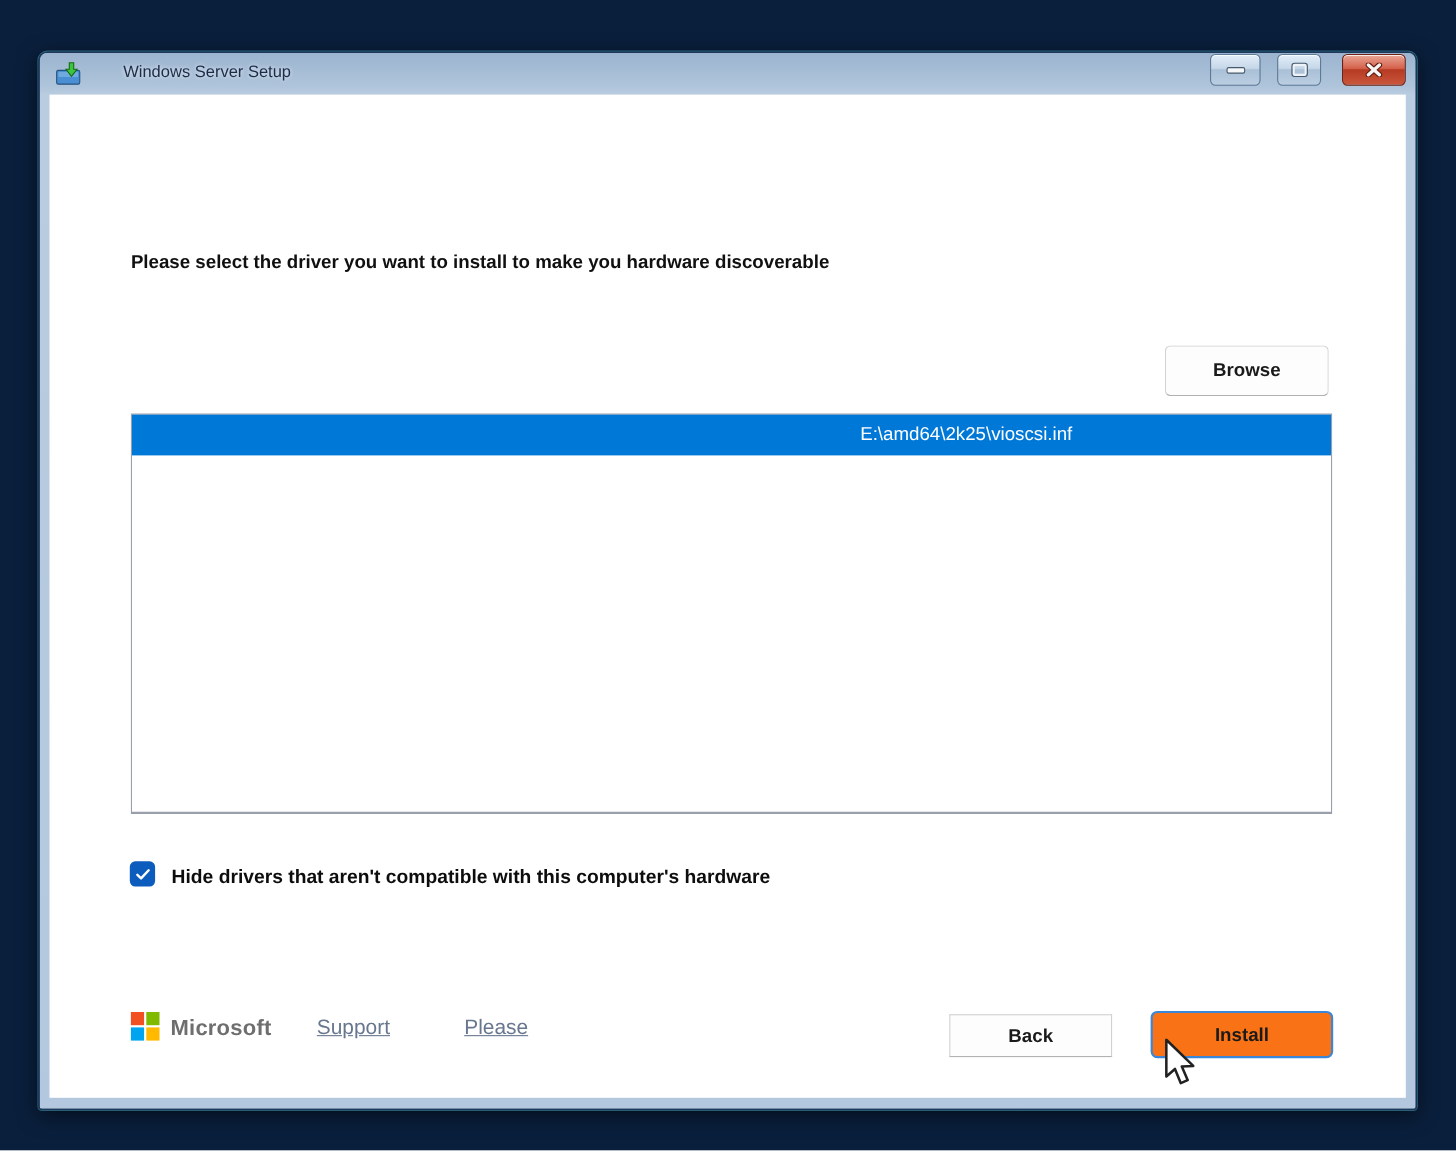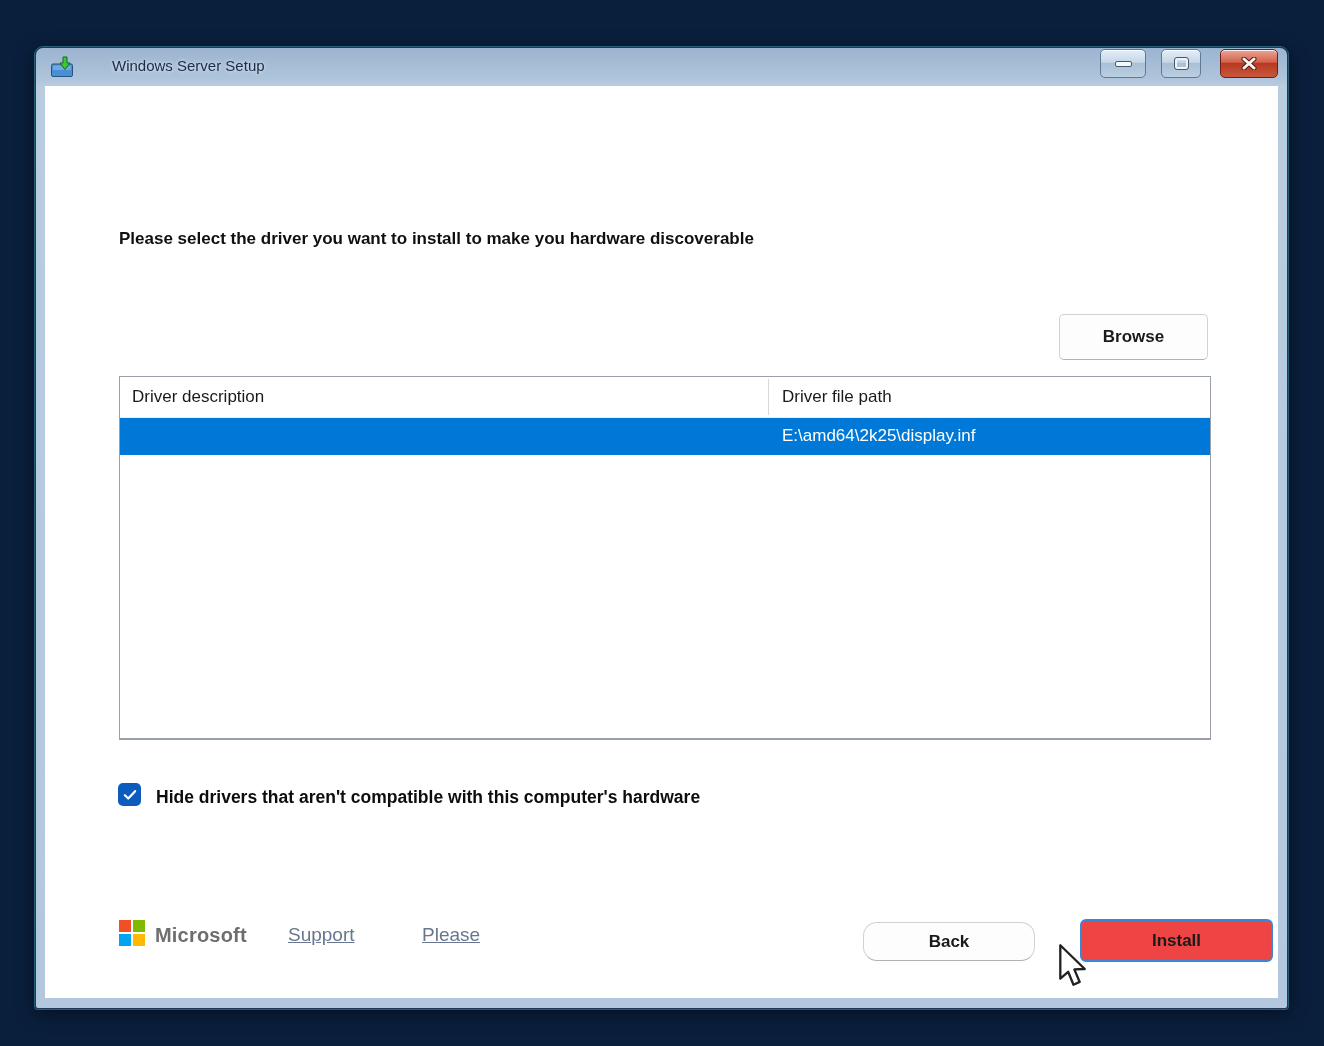--- a/index.html
+++ b/index.html
@@ -105,28 +105,28 @@
   .sq-blue   { left:0;  top:14px; }
   .sq-yellow { left:14px; top:14px; }
   .ms-word {
     position:absolute; left:110px; top:838px;
     font-size:20px; font-weight:700; color:#6e6e6e; letter-spacing:.2px; cursor:pointer;
   }
   .foot-link { position:absolute; top:838px; font-size:19px; color:#68778f; cursor:pointer;text-decoration:underline; }
   .link-support { left:243px; }
   .link-legal { left:377px; }
   .back-btn {
-    position:absolute; left:818px; top:836px; width:172px; height:39px;
+    position:absolute; left:818px; top:836px; width:148px; height:39px;
     background:#fdfdfd; border:1px solid #d2d2d2; border-bottom-color:#b2b2b2;
-    border-radius:14px; font-size:17px; font-weight:600; color:#1a1a1a;
+    border-radius:0; font-size:17px; font-weight:600; color:#1a1a1a;
     font-family:"Liberation Sans", sans-serif; cursor:pointer;
   }
   .install-btn {
-    position:absolute; left:1035px; top:833px; width:193px; height:43px;
-    background:#ef4444; border:2px solid #3c86d8;
+    position:absolute; left:1001px; top:833px; width:166px; height:43px;
+    background:#f97316; border:2px solid #3c86d8;
     border-radius:6px; font-size:17px; font-weight:600; color:#1a1a1a;
     font-family:"Liberation Sans", sans-serif; cursor:pointer;
   }
   .cursor { position:absolute; left:1013px; top:858px; pointer-events:none; }
 </style>
 </head>
 <body>
 
 <div class="desktop">
   <div class="window">
@@ -152,27 +152,22 @@
       </div>
     </div>
 
     <div class="content">
 
       <div class="subtitle">Please select the driver you want to install to make you hardware discoverable</div>
 
       <button class="browse-btn">Browse</button>
 
       <div class="driver-table">
-        <div class="tbl-header">
-          <span class="col1">Driver description</span>
-          <span class="col2">Driver file path</span>
-          <div class="col-sep"></div>
-        </div>
         <div class="tbl-row">
-          <span class="cell2">E:\amd64\2k25\display.inf</span>
+          <span class="cell2">E:\amd64\2k25\vioscsi.inf</span>
         </div>
       </div>
 
       <div class="chk-row">
         <div class="checkbox">
           <svg width="14" height="12" viewBox="0 0 12 10">
             <path d="M1.6 5.2 L4.5 8 L10.4 1.7" stroke="#ffffff" stroke-width="1.9" fill="none" stroke-linecap="round" stroke-linejoin="round"></path>
           </svg>
         </div>
         <span class="chk-label">Hide drivers that aren't compatible with this computer's hardware</span>

